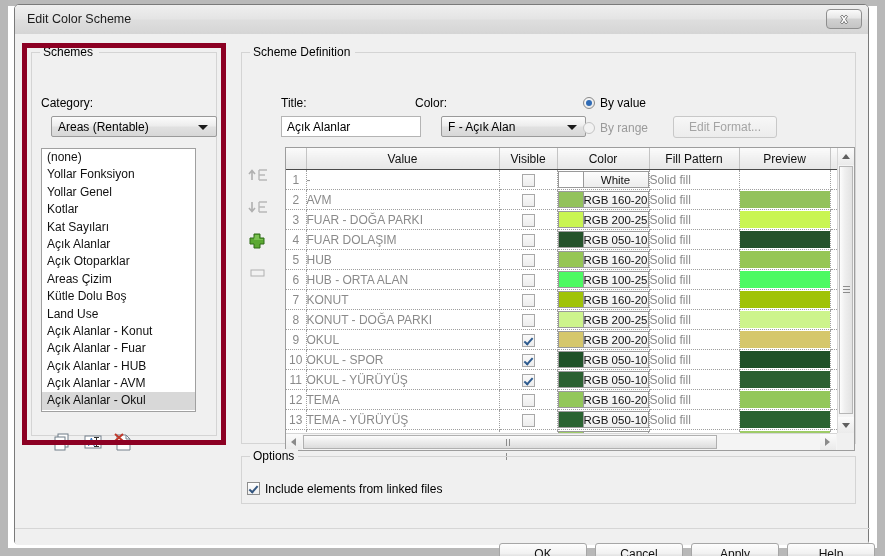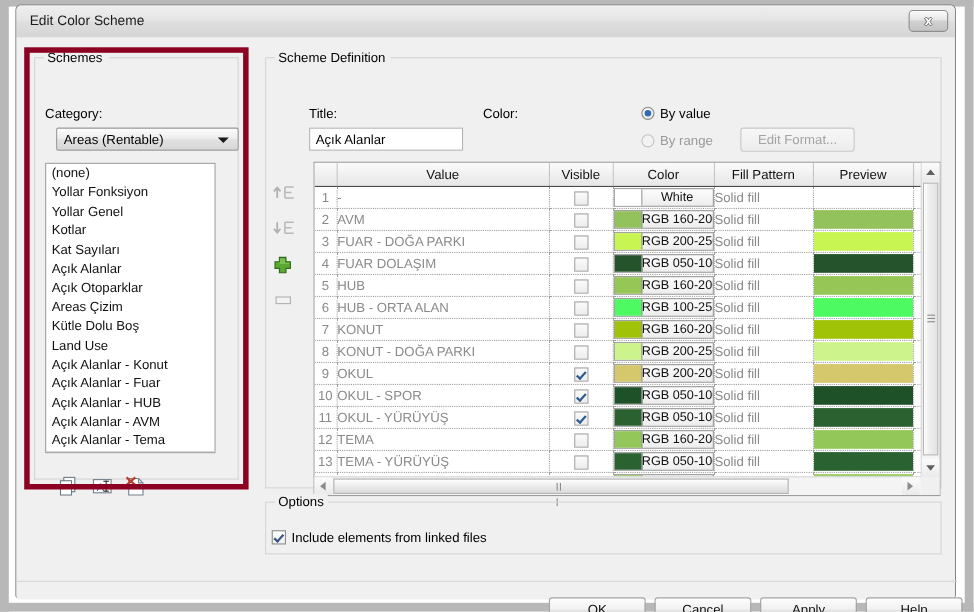--- a/index.html
+++ b/index.html
@@ -648,21 +648,20 @@
         <div class="list-item">Kat Sayıları</div>
         <div class="list-item">Açık Alanlar</div>
         <div class="list-item">Açık Otoparklar</div>
         <div class="list-item">Areas Çizim</div>
         <div class="list-item">Kütle Dolu Boş</div>
         <div class="list-item">Land Use</div>
         <div class="list-item">Açık Alanlar - Konut</div>
         <div class="list-item">Açık Alanlar - Fuar</div>
         <div class="list-item">Açık Alanlar - HUB</div>
         <div class="list-item">Açık Alanlar - AVM</div>
-        <div class="list-item">Açık Alanlar - Tema</div>
         <div class="list-item selected">Açık Alanlar - Okul</div>
       </div>
 
     <div class="icon-btn" id="btn-duplicate">
       <svg width="22" height="20" viewBox="0 0 22 20">
         <rect x="6" y="2" width="10" height="13" fill="#fdfdfd" stroke="#6f7c88" stroke-width="1"></rect>
         <rect x="3" y="5" width="10" height="13" fill="#fdfdfd" stroke="#6f7c88" stroke-width="1"></rect>
       </svg>
     </div>
     <div class="icon-btn" id="btn-rename">
@@ -687,21 +686,25 @@
     <div class="groupbox" id="scheme-def-group">
       <div class="gb-topline-right"></div>
       <div class="gb-legend">Scheme Definition</div>
     </div>
 
     <div class="lbl" style="left:266px; top:62px;">Title:</div>
     <div class="textbox" id="title-field">
       <div class="tb-text">Açık Alanlar</div>
     </div>
 
-    <div class="lbl" style="left:424px; top:62px;">Color:</div>
+    <div class="lbl" style="left:400px; top:62px;">Color:</div>
+    <div class="combo" id="color-combo">
+      <div class="combo-text">F - Açık Alan</div>
+      <div class="arrow"></div>
+    </div>
 
     <div class="radio-row checked" id="radio-byvalue">
       <span class="radio-dot"></span><span>By value</span>
     </div>
     <div class="radio-row disabled" id="radio-byrange">
       <span class="radio-dot"></span><span>By range</span>
     </div>
 
     <div class="btn disabled" id="edit-format-btn">
       <div class="btn-label">Edit Format...</div>

